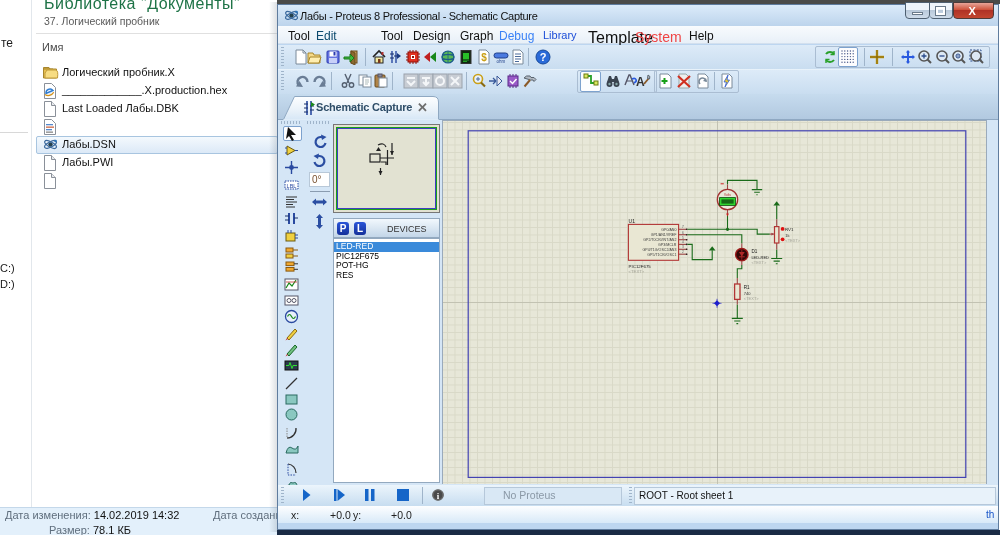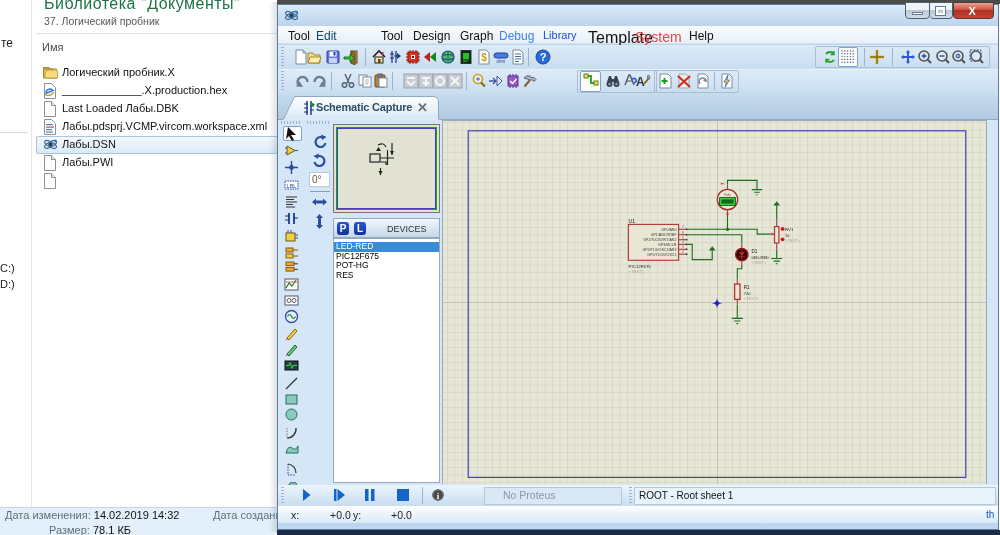--- a/index.html
+++ b/index.html
@@ -38,21 +38,20 @@
         <path d="M8.5,0.5 v4 h4" fill="#e8eaed" stroke="#8a9099"></path>
       </svg></div>
 <div class="a" style="left:62px;top:102px;font-size:11px;color:#111;white-space:nowrap">Last Loaded Лабы.DBK</div>
 <div class="a" style="left:43px;top:119px"><svg width="14" height="16" viewBox="0 0 14 16">
         <path d="M1.5,0.5 h7 l4,4 v11 h-11 z" fill="#fff" stroke="#8a9099"></path>
         <rect x="3" y="5" width="7" height="1.3" fill="#5588cc"></rect>
         <rect x="3" y="7.5" width="8" height="1.3" fill="#cc6644"></rect>
         <rect x="3" y="10" width="6" height="1.3" fill="#5588cc"></rect>
         <rect x="3" y="12.5" width="7" height="1.3" fill="#888"></rect>
       </svg></div>
-<div class="a" style="left:62px;top:120px;font-size:11px;color:#111;white-space:nowrap">Лабы.pdsprj.VCMP.vircom.workspace.xml</div>
 <div class="a" style="left:43px;top:137px"><svg width="15" height="15" viewBox="0 0 15 15">
         <circle cx="7.5" cy="7.5" r="2.2" fill="#26424f"></circle>
         <ellipse cx="7.5" cy="7.5" rx="6.5" ry="2.6" fill="none" stroke="#3c6a9e" stroke-width="1.2" transform="rotate(28 7.5 7.5)"></ellipse>
         <ellipse cx="7.5" cy="7.5" rx="6.5" ry="2.6" fill="none" stroke="#3c6a9e" stroke-width="1.2" transform="rotate(-28 7.5 7.5)"></ellipse>
         <circle cx="12.5" cy="4" r="1.3" fill="#2e74b8"></circle>
       </svg></div>
 <div class="a" style="left:62px;top:138px;font-size:11px;color:#111;white-space:nowrap">Лабы.DSN</div>
 <div class="a" style="left:43px;top:155px"><svg width="14" height="16" viewBox="0 0 14 16">
         <path d="M1.5,0.5 h7 l4,4 v11 h-11 z" fill="#fff" stroke="#8a9099"></path>
         <path d="M8.5,0.5 v4 h4" fill="#e8eaed" stroke="#8a9099"></path>
@@ -74,20 +73,21 @@
   <div class="a" style="left:0;top:0;width:723px;height:4px;background:#4b4b49"></div>
   <div class="a" style="left:0;top:4px;width:722px;height:526px;background:#bdd6f0;border:1px solid #5f7c9e"></div>
   <div class="a" style="left:0;top:530px;width:723px;height:5px;background:#1a2b45"></div>
   <div class="a" style="left:1px;top:5px;width:720px;height:21px;background:linear-gradient(#dcebfa,#bcd4ec)"></div>
   <div class="a" style="left:7px;top:8px"><svg width="15" height="15" viewBox="0 0 15 15">
         <circle cx="7.5" cy="7.5" r="2.2" fill="#26424f"></circle>
         <ellipse cx="7.5" cy="7.5" rx="6.5" ry="2.6" fill="none" stroke="#3c6a9e" stroke-width="1.2" transform="rotate(28 7.5 7.5)"></ellipse>
         <ellipse cx="7.5" cy="7.5" rx="6.5" ry="2.6" fill="none" stroke="#3c6a9e" stroke-width="1.2" transform="rotate(-28 7.5 7.5)"></ellipse>
         <circle cx="12.5" cy="4" r="1.3" fill="#2e74b8"></circle>
       </svg></div>
+  <div class="a" style="left:23px;top:9.5px;font-size:11px;letter-spacing:-0.28px;color:#111">Лабы - Proteus 8 Professional - Schematic Capture</div>
   <div class="a" style="left:628px;top:2px;width:24.5px;height:17px;border:1px solid #4e5f70;border-radius:0 0 4px 4px;background:linear-gradient(#eef4fa 45%,#b9c9da 50%,#cfdcea)">
       <div class="a" style="left:6px;top:9px;width:11px;height:3px;background:#fff;border:1px solid #6a7a8a"></div>
     </div>
   <div class="a" style="left:652.5px;top:2px;width:23px;height:17px;border:1px solid #4e5f70;border-left:none;border-radius:0 0 4px 4px;background:linear-gradient(#eef4fa 45%,#b9c9da 50%,#cfdcea)">
       <div class="a" style="left:6px;top:4px;width:9px;height:8px;border:2px solid #fff;outline:1px solid #6a7a8a"></div>
     </div>
   <div class="a" style="left:675.5px;top:2px;width:41px;height:17px;border:1px solid #4e3a38;border-radius:0 0 4px 4px;background:linear-gradient(#e8a598,#cf523b 45%,#b03226 50%,#c2452f)">
       <div class="a" style="left:15px;top:2px;font-size:11px;font-weight:bold;color:#fff">X</div>
     </div>
   <div class="a" style="left:1px;top:26px;width:720px;height:18px;background:linear-gradient(#f7fafd,#e8f0f8);border-top:1px solid #f8fbfe;border-bottom:1px solid #d3e0ee"></div>

